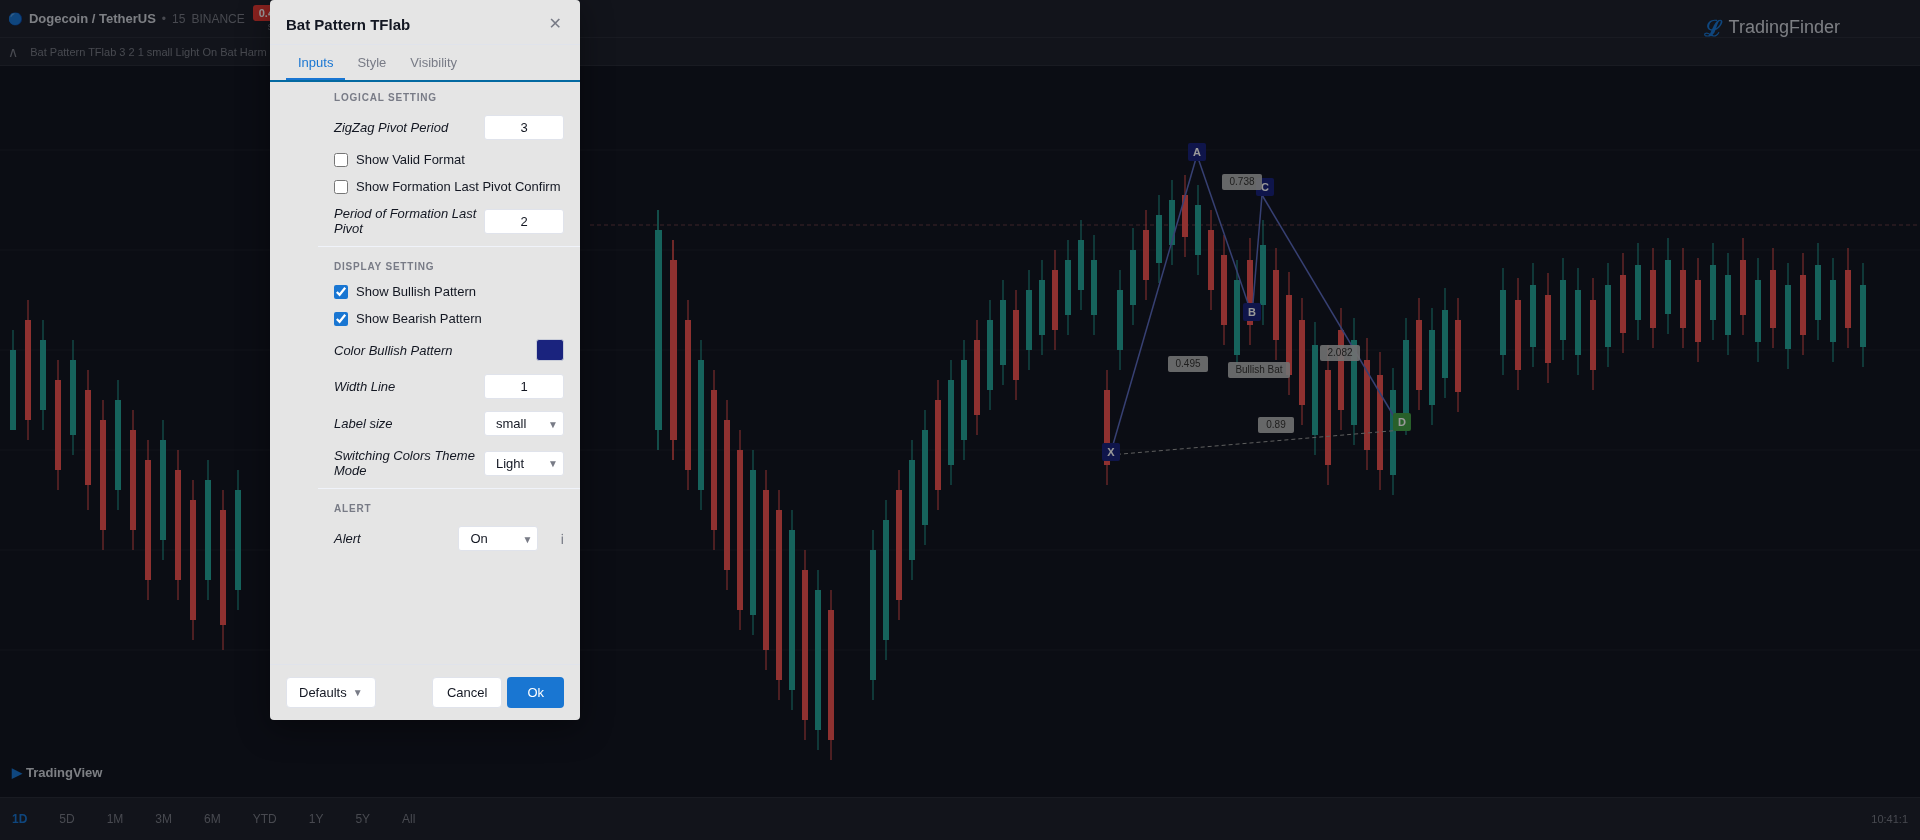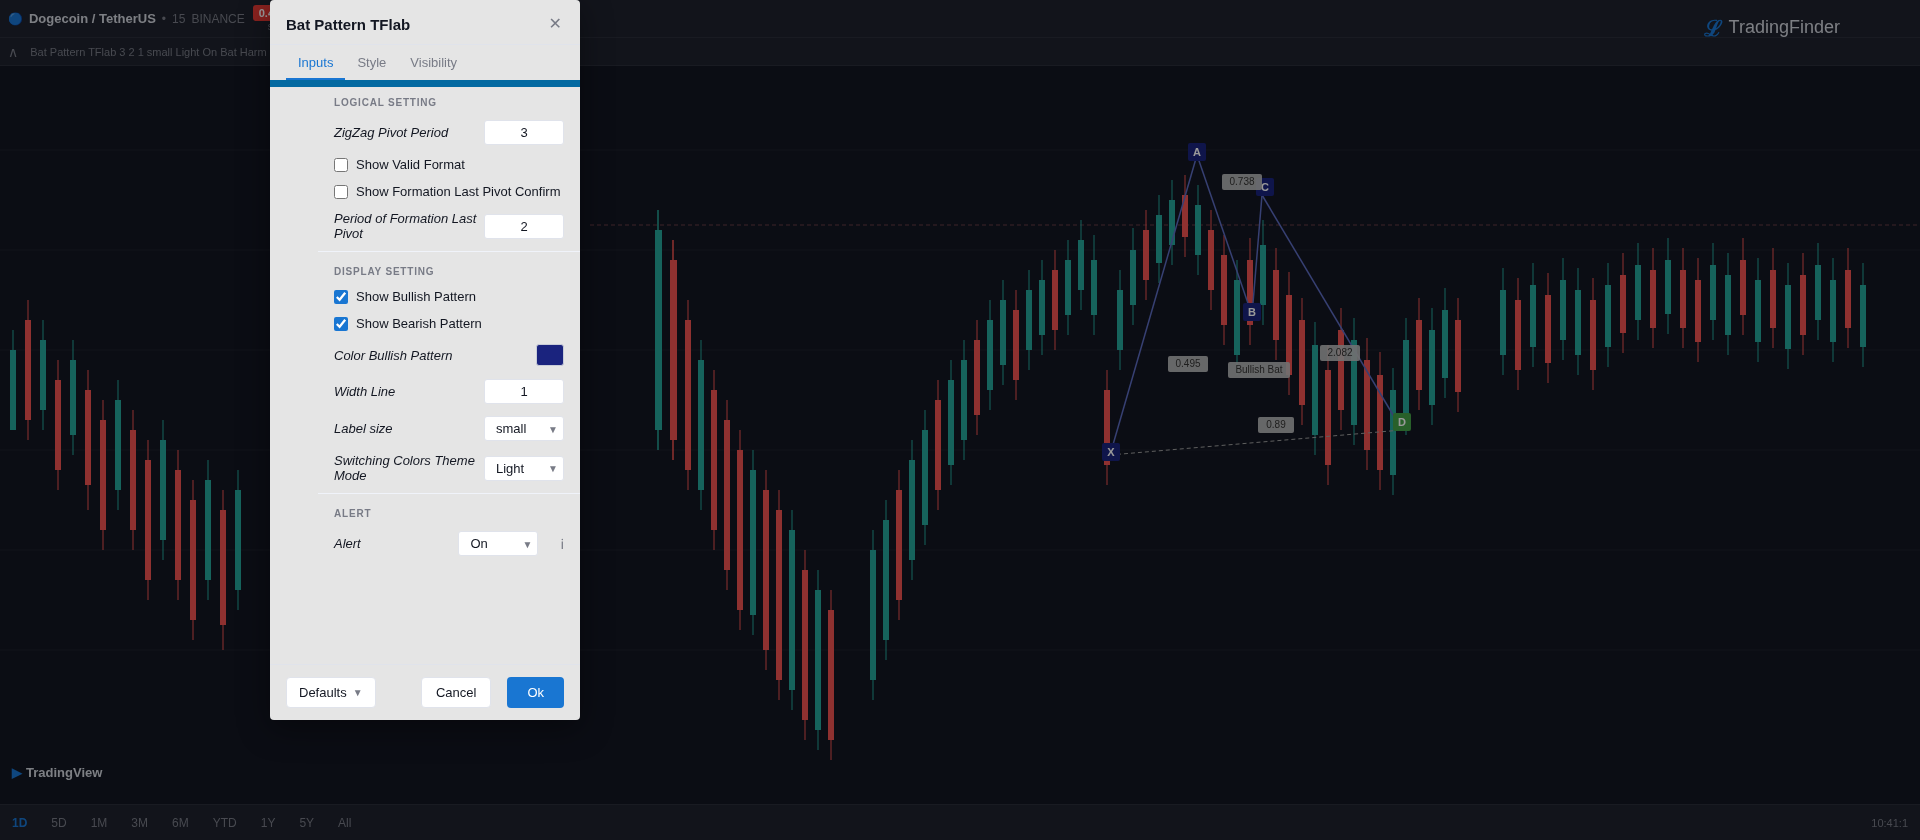--- a/index.html
+++ b/index.html
@@ -138,27 +138,27 @@
 
     .time-label {
       color: #787b86;
       font-size: 11px;
     }
 
     
     .bottom-toolbar {
       position: absolute;
       bottom: 0; left: 0; right: 0;
-      height: 36px;
+      height: 43px;
       background: #1e222d;
       border-top: 1px solid #2a2e39;
       display: flex;
       align-items: center;
       padding: 12px 8px;
-      gap: 16px;
+      gap: 24px;
       z-index: 10;
     }
 
     .timeframe-btn {
       background: none;
       border: none;
       color: #787b86;
       font-size: 12px;
       cursor: pointer;
       padding: 2px 4px;
@@ -229,21 +229,21 @@
       border: none;
       cursor: pointer;
       color: #787b86;
       font-size: 16px;
       line-height: 1;
       padding: 2px;
     }
 
     .modal-tabs {
       display: flex;
-      border-bottom: 7px solid #0369a1;
+      border-bottom: 2px solid #0369a1;
       padding: 0 16px;
     }
 
     .modal-tab {
       padding: 10px 12px 8px;
       font-size: 13px;
       color: #787b86;
       cursor: pointer;
       border-bottom: 2px solid transparent;
       background: none;
@@ -381,21 +381,21 @@
       gap: 6px;
     }
 
     .defaults-btn .chevron {
       font-size: 10px;
       color: #787b86;
     }
 
     .footer-buttons {
       display: flex;
-      gap: 16px;
+      gap: 5px;
       margin-left: 16px;
     }
 
     .cancel-btn {
       background: #fff;
       border: 1px solid #e0e3eb;
       border-radius: 4px;
       padding: 7px 14px;
       font-size: 13px;
       color: #131722;

